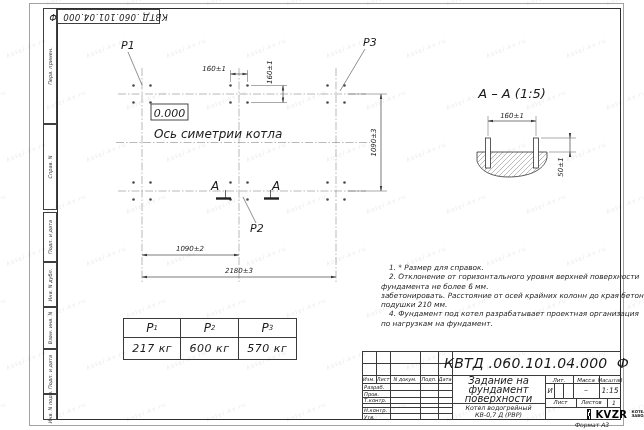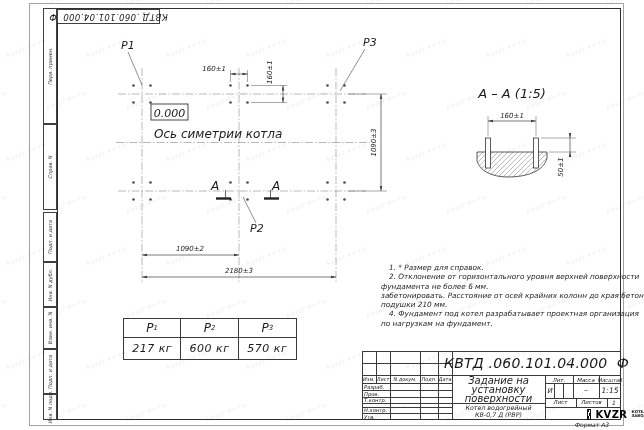--- a/index.html
+++ b/index.html
@@ -340,21 +340,21 @@
     <div class="ln" style="left:573px;top:375px;width:1px;height:23px;"></div>
     <div class="ln" style="left:599px;top:375px;width:1px;height:23px;"></div>
     <div class="ln" style="left:554px;top:383px;width:1px;height:15px;"></div>
     <div class="ln" style="left:563px;top:383px;width:1px;height:15px;"></div>
     <div class="ln" style="left:576px;top:398px;width:1px;height:9px;"></div>
     <div class="ln" style="left:607px;top:398px;width:1px;height:9px;"></div>
 
     <div class="tcell" style="left:453px;top:352px;width:167px;height:22px;font-size:14px;white-space:pre;letter-spacing:.2px;">КВТД .060.101.04.000  Ф</div>
     <div class="tcell col" style="left:453px;top:376px;width:91px;height:26px;font-size:10px;line-height:9px;">
       <span>Задание на</span>
-      <span>установку</span>
+      <span>фундамент</span>
       <span>поверхности</span>
     </div>
     <div class="tcell col" style="left:453px;top:404px;width:91px;height:15px;font-size:6.3px;line-height:6.6px;">
       <span>Котел водогрейный</span>
       <span>КВ-0,7 Д (РВР)</span>
     </div>
     <div class="tcell" style="left:546px;top:376px;width:26px;height:7px;font-size:5.5px;">Лит.</div>
     <div class="tcell" style="left:574px;top:376px;width:24px;height:7px;font-size:5.5px;">Масса</div>
     <div class="tcell" style="left:600px;top:376px;width:20px;height:7px;font-size:5.2px;">Масштаб</div>
     <div class="tcell" style="left:546px;top:384px;width:8px;height:13px;font-size:7px;">И</div>

